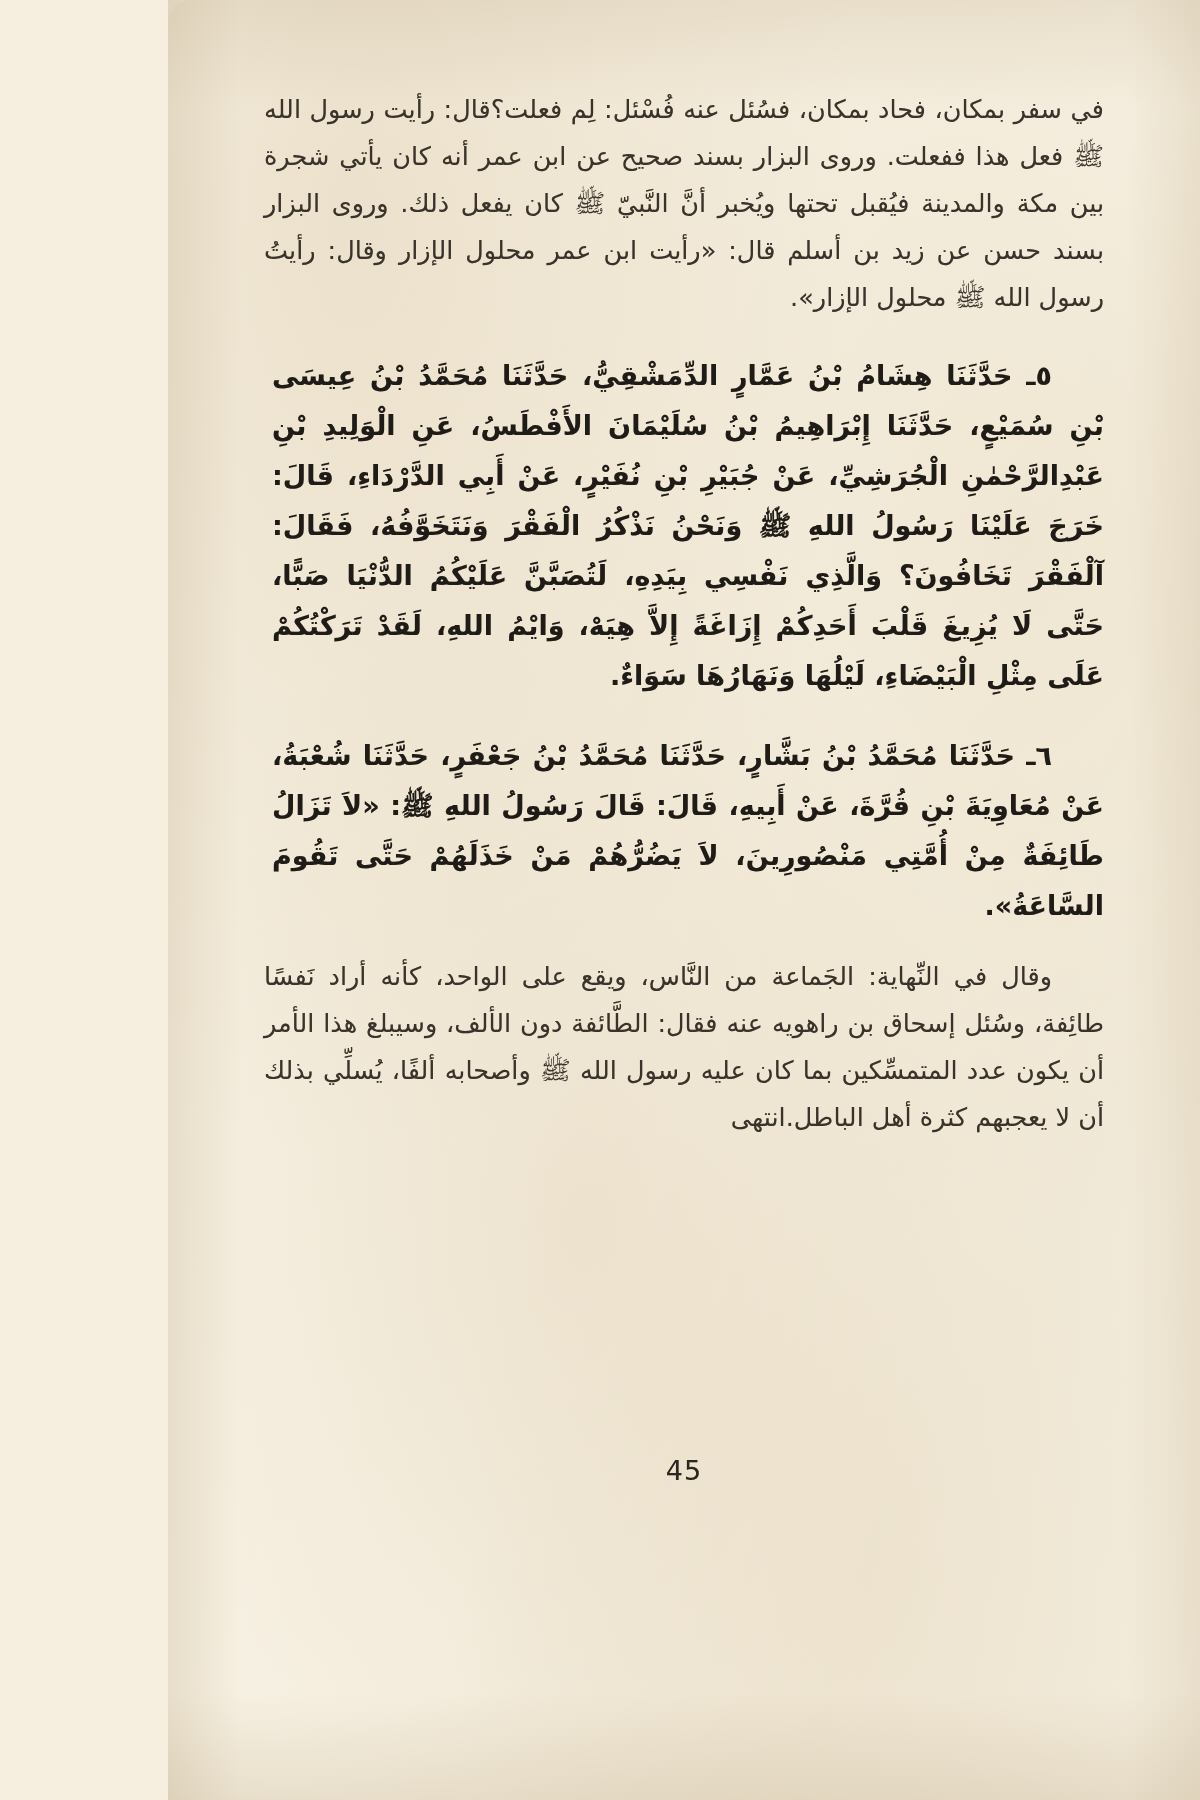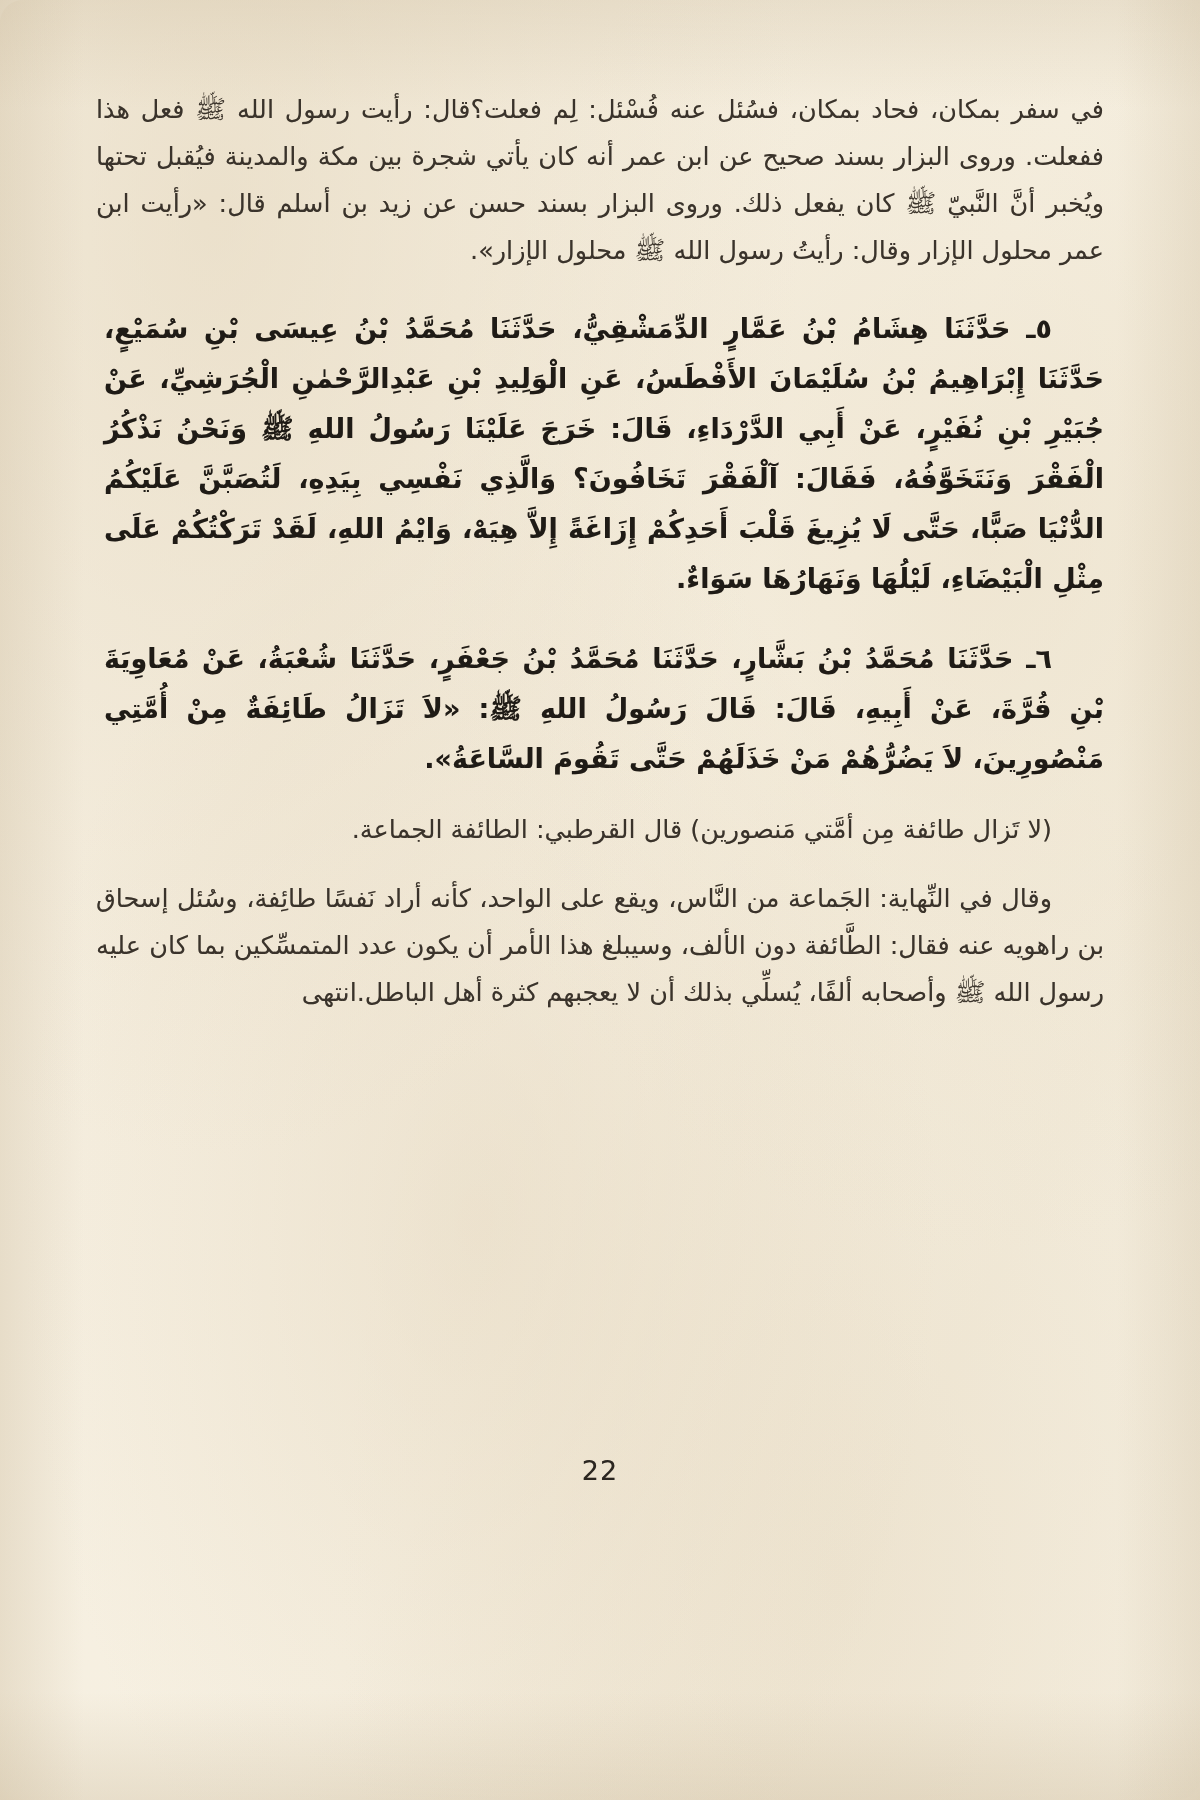--- a/index.html
+++ b/index.html
@@ -6,21 +6,21 @@
   html,body{margin:0;padding:0;}
   body{
     width:1200px;height:1800px;
     background:#f6efe0;
     font-family:"DejaVu Sans","Liberation Sans",sans-serif;
     overflow:hidden;
   }
   
   .page{
     position:relative;
-    width:1200px;height:1800px;
+    width:1032px;height:1800px;
     background:
       radial-gradient(ellipse at 18% 12%, rgba(226,212,185,.55) 0%, rgba(226,212,185,0) 42%),
       radial-gradient(ellipse at 82% 30%, rgba(231,218,192,.45) 0%, rgba(231,218,192,0) 40%),
       radial-gradient(ellipse at 40% 68%, rgba(222,206,178,.40) 0%, rgba(222,206,178,0) 45%),
       radial-gradient(ellipse at 70% 88%, rgba(228,214,188,.40) 0%, rgba(228,214,188,0) 42%),
       linear-gradient(115deg,#f8f2e5 0%,#f5eedf 30%,#f7f1e3 55%,#f3ecdc 78%,#f6f0e2 100%);
     box-sizing:border-box;
     border-radius:23px;
   }
   
@@ -97,22 +97,21 @@
   <div class="text-block">
 
     <p class="commentary">في سفر بمكان، فحاد بمكان، فسُئل عنه فُسْئل: لِم فعلت؟قال: رأيت رسول الله ﷺ فعل هذا ففعلت. وروى البزار بسند صحيح عن ابن عمر أنه كان يأتي شجرة بين مكة والمدينة فيُقبل تحتها ويُخبر أنَّ النَّبيّ ﷺ كان يفعل ذلك. وروى البزار بسند حسن عن زيد بن أسلم قال: «رأيت ابن عمر محلول الإزار وقال: رأيتُ رسول الله ﷺ محلول الإزار».</p>
 
     <p class="hadith gap-lg indent"><span class="hnum">٥</span><span class="dash">ـ</span> <span>حَدَّثَنَا هِشَامُ بْنُ عَمَّارٍ الدِّمَشْقِيُّ، حَدَّثَنَا مُحَمَّدُ بْنُ عِيسَى بْنِ سُمَيْعٍ، حَدَّثَنَا إِبْرَاهِيمُ بْنُ سُلَيْمَانَ الأَفْطَسُ، عَنِ الْوَلِيدِ بْنِ عَبْدِالرَّحْمٰنِ الْجُرَشِيِّ، عَنْ جُبَيْرِ بْنِ نُفَيْرٍ، عَنْ أَبِي الدَّرْدَاءِ، قَالَ: خَرَجَ عَلَيْنَا رَسُولُ اللهِ ﷺ وَنَحْنُ نَذْكُرُ الْفَقْرَ وَنَتَخَوَّفُهُ، فَقَالَ: آلْفَقْرَ تَخَافُونَ؟ وَالَّذِي نَفْسِي بِيَدِهِ، لَتُصَبَّنَّ عَلَيْكُمُ الدُّنْيَا صَبًّا، حَتَّى لَا يُزِيغَ قَلْبَ أَحَدِكُمْ إِزَاغَةً إِلاَّ هِيَهْ، وَايْمُ اللهِ، لَقَدْ تَرَكْتُكُمْ عَلَى مِثْلِ الْبَيْضَاءِ، لَيْلُهَا وَنَهَارُهَا سَوَاءٌ.</span></p>
 
 
 
     <p class="hadith gap-lg indent"><span class="hnum">٦</span><span class="dash">ـ</span> <span>حَدَّثَنَا مُحَمَّدُ بْنُ بَشَّارٍ، حَدَّثَنَا مُحَمَّدُ بْنُ جَعْفَرٍ، حَدَّثَنَا شُعْبَةُ، عَنْ مُعَاوِيَةَ بْنِ قُرَّةَ، عَنْ أَبِيهِ، قَالَ: قَالَ رَسُولُ اللهِ ﷺ: «لاَ تَزَالُ طَائِفَةٌ مِنْ أُمَّتِي مَنْصُورِينَ، لاَ يَضُرُّهُمْ مَنْ خَذَلَهُمْ حَتَّى تَقُومَ السَّاعَةُ».</span></p>
 
-    <p class="commentary gap-md indent">(لا تَزال طائفة مِن أمَّتي مَنصورين) قال القرطبي: الطائفة الجماعة.</p>
 
     <p class="commentary gap-md indent">وقال في النِّهاية: الجَماعة من النَّاس، ويقع على الواحد، كأنه أراد نَفسًا طائِفة، وسُئل إسحاق بن راهويه عنه فقال: الطَّائفة دون الألف، وسيبلغ هذا الأمر أن يكون عدد المتمسِّكين بما كان عليه رسول الله ﷺ وأصحابه ألفًا، يُسلِّي بذلك أن لا يعجبهم كثرة أهل الباطل.انتهى</p>
 
 
   </div>
 
-  <div class="folio">22</div>
+  <div class="folio">45</div>
 
 </div>
 
 </body></html>

